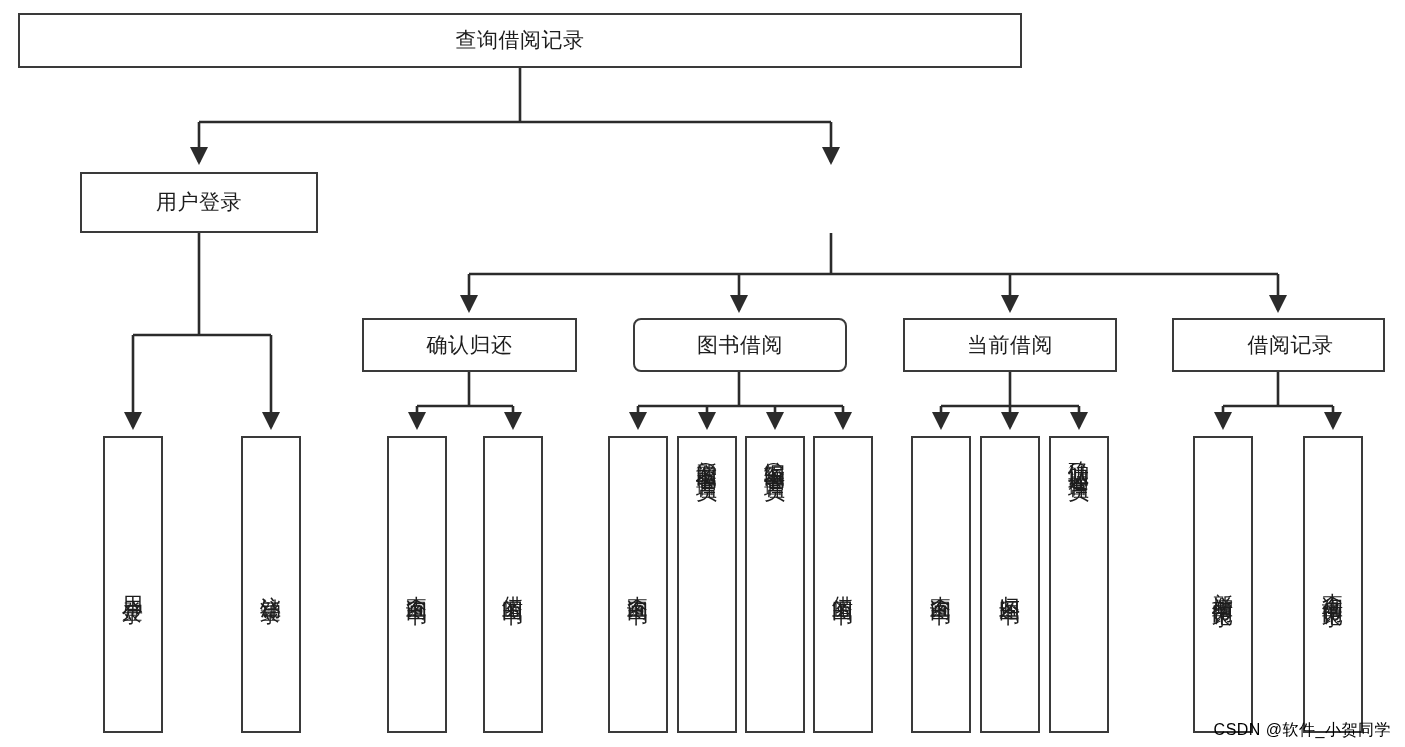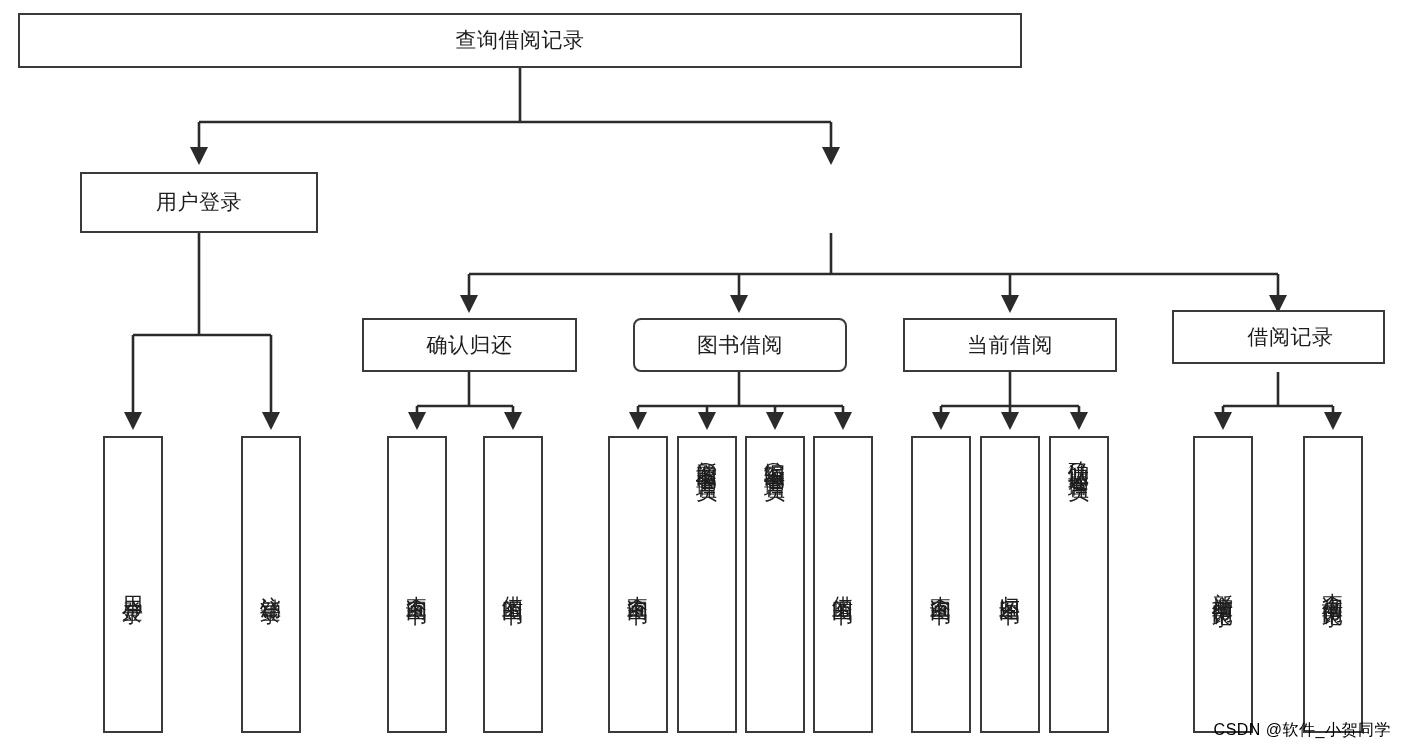--- a/index.html
+++ b/index.html
@@ -142,21 +142,21 @@
   </div>
 
   <div class="node horizontal" style="left:633px; top:318px; width:214px; height:54px;border-radius:8px;">
     <span class="label">图书借阅</span>
   </div>
 
   <div class="node horizontal" style="left:903px; top:318px; width:214px; height:54px;">
     <span class="label">当前借阅</span>
   </div>
 
-  <div class="node horizontal" style="left:1172px; top:310px; width:213px; height:54px;padding-left:24px;">
+  <div class="node horizontal" style="left:1172px; top:318px; width:213px; height:54px;padding-left:24px;">
     <span class="label">借阅记录</span>
   </div>
 
   <div class="node vertical centered" style="left:103px; top:436px; width:60px; height:297px;">
     <span class="label">用户登录</span>
   </div>
 
   <div class="node vertical centered" style="left:241px; top:436px; width:60px; height:297px;">
     <span class="label">注销登录</span>
   </div>

